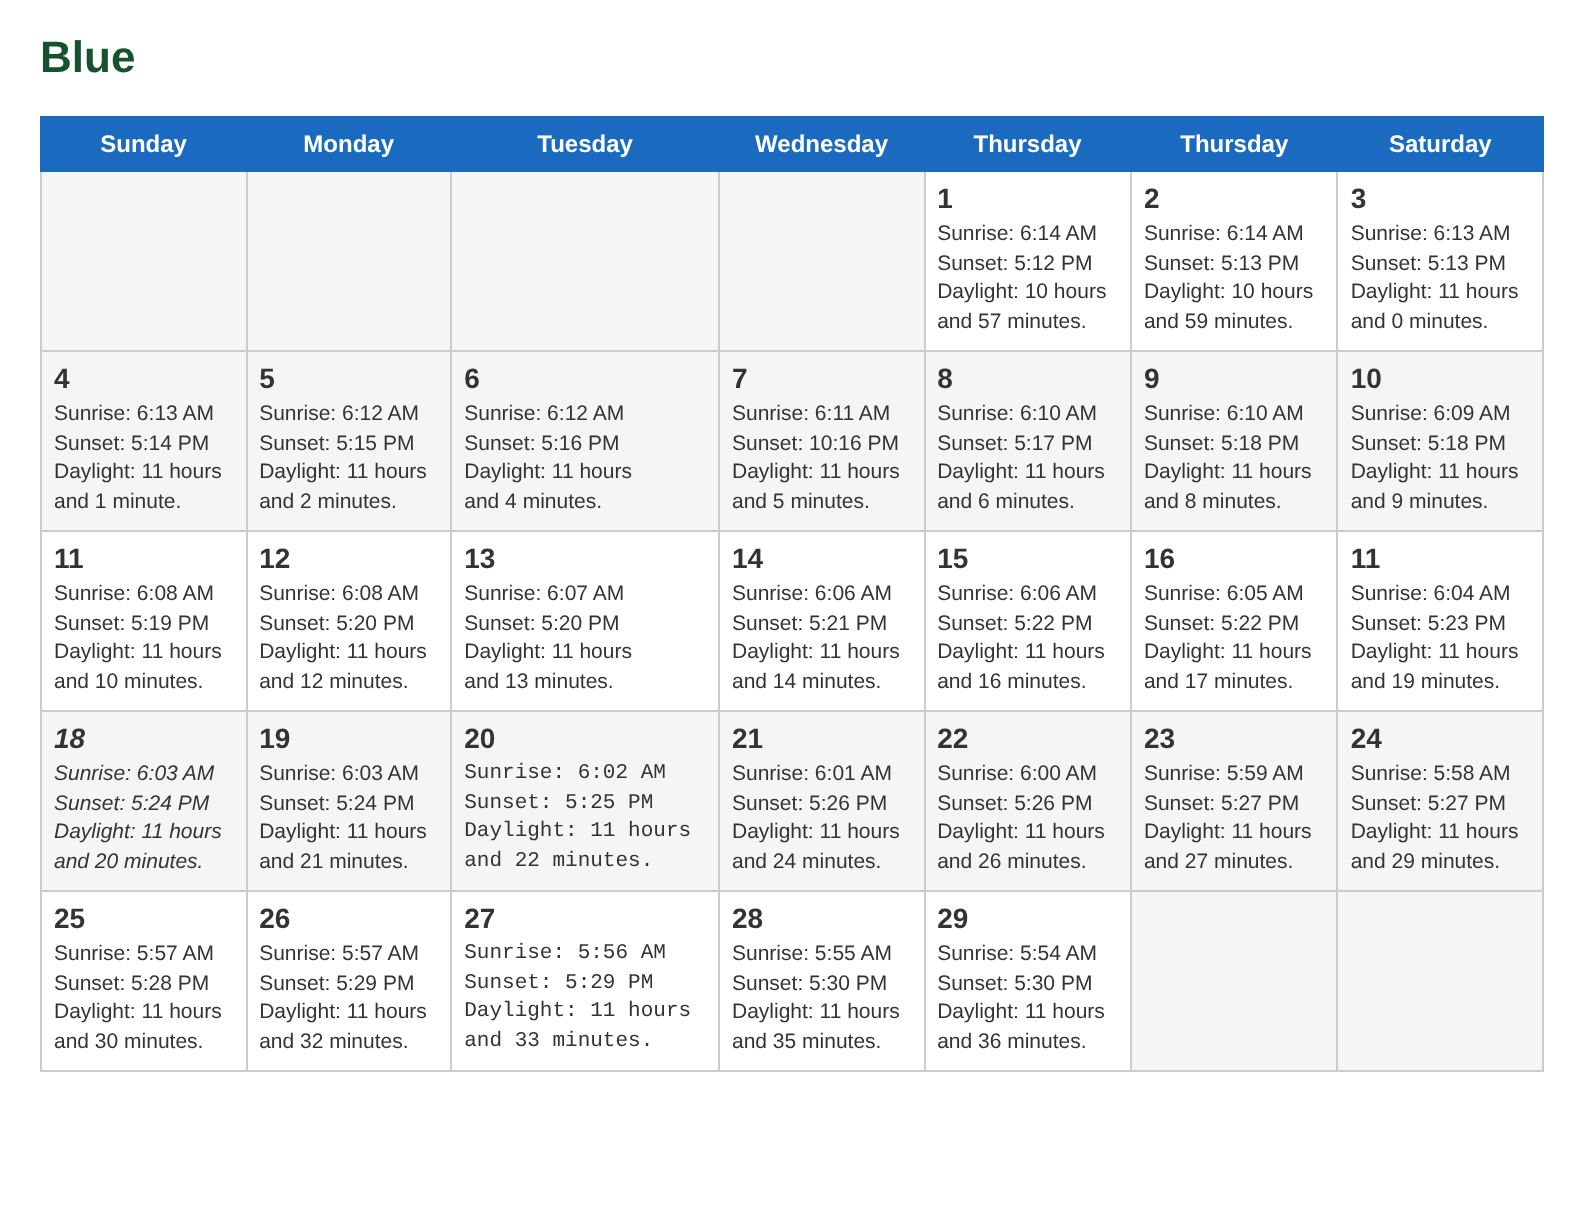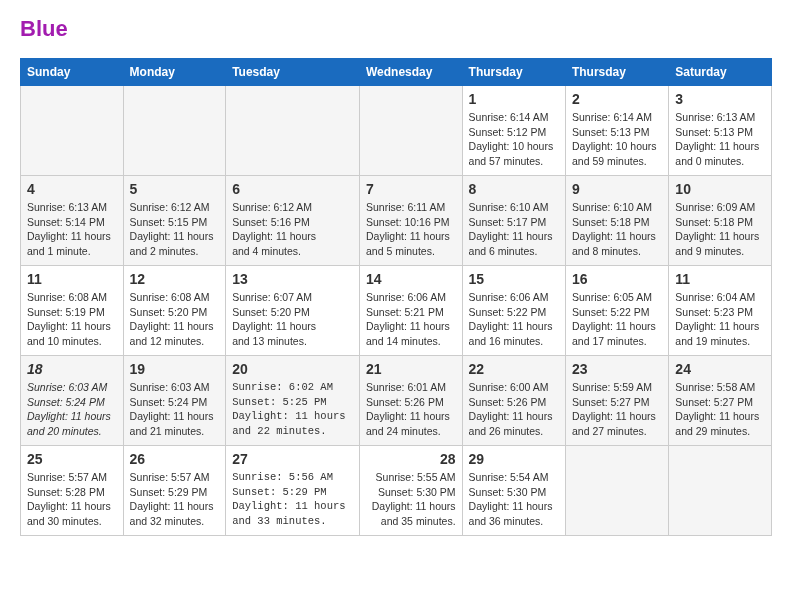--- a/index.html
+++ b/index.html
@@ -50,21 +50,21 @@
       width: 100%;
       border-collapse: collapse;
       font-size: 11px;
     }
     thead tr {
       background: #1a6bbf;
       color: #fff;
     }
     thead th {
       padding: 6px 6px;
-      text-align: left;
+      text-align: center;
       font-size: 12px;
       font-weight: bold;
       border: 1px solid #1a6bbf;
     }
     tbody tr {
       vertical-align: top;
     }
     tbody td {
       border: 1px solid #ccc;
       padding: 5px 6px;
@@ -92,21 +92,21 @@
     .empty-cell {
       background: #f5f5f5 !important;
     }
   </style>
 </head>
 <body>
 
 <div class="header">
   <div class="logo">
     <div>
-      <div style="font-size:22px;font-weight:bold;color:#a21caf;margin-top:-4px;text-align:center;">Blue</div>
+      <div style="font-size:22px;font-weight:bold;color:#14532d;margin-top:-4px;text-align:center;">Blue</div>
     </div>
   </div>
   <div class="title-block">
     <div class="main-title"></div>
     <div class="subtitle"></div>
   </div>
 </div>
 
 <table>
   <thead>
@@ -316,21 +316,21 @@
 Daylight: 11 hours
 and 32 minutes.</div>
         </td>
         <td style="background: rgb(255, 255, 255);">
           <span class="day-num">27</span>
           <div class="day-info" style="white-space: pre-line; font-family: Liberation Mono, monospace;">Sunrise: 5:56 AM
 Sunset: 5:29 PM
 Daylight: 11 hours
 and 33 minutes.</div>
         </td>
-        <td style="background: rgb(255, 255, 255); text-align: right;">
+        <td style="background: rgb(255, 255, 255);">
           <span class="day-num">28</span>
           <div class="day-info" style="white-space: pre-line;">Sunrise: 5:55 AM
 Sunset: 5:30 PM
 Daylight: 11 hours
 and 35 minutes.</div>
         </td>
         <td style="background: rgb(255, 255, 255);">
           <span class="day-num">29</span>
           <div class="day-info" style="white-space: pre-line;">Sunrise: 5:54 AM
 Sunset: 5:30 PM

